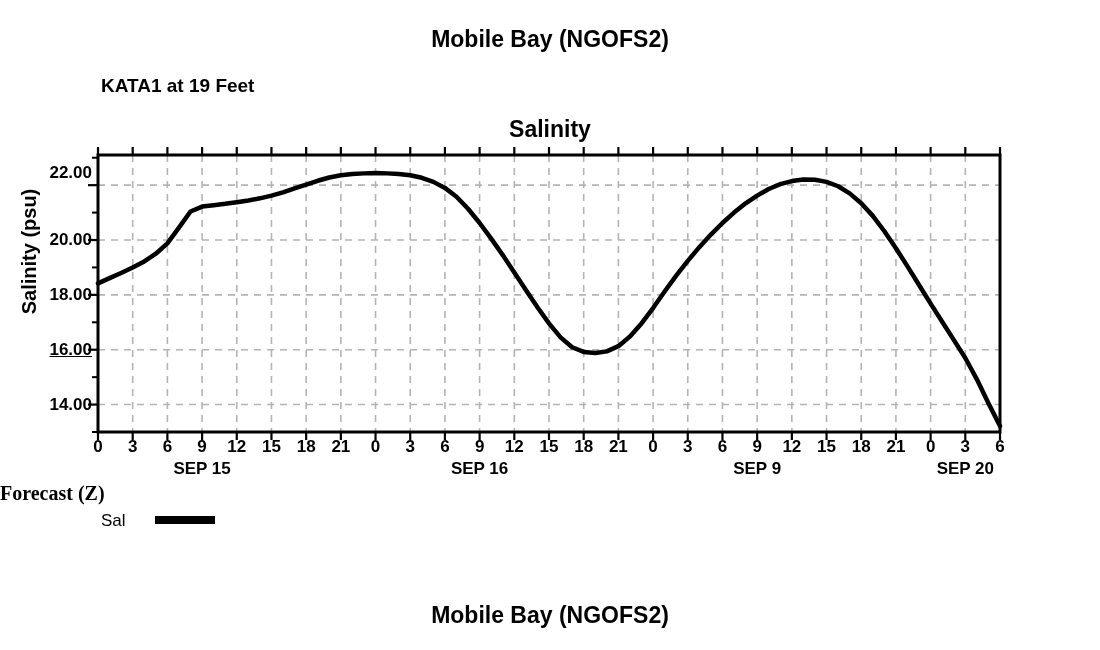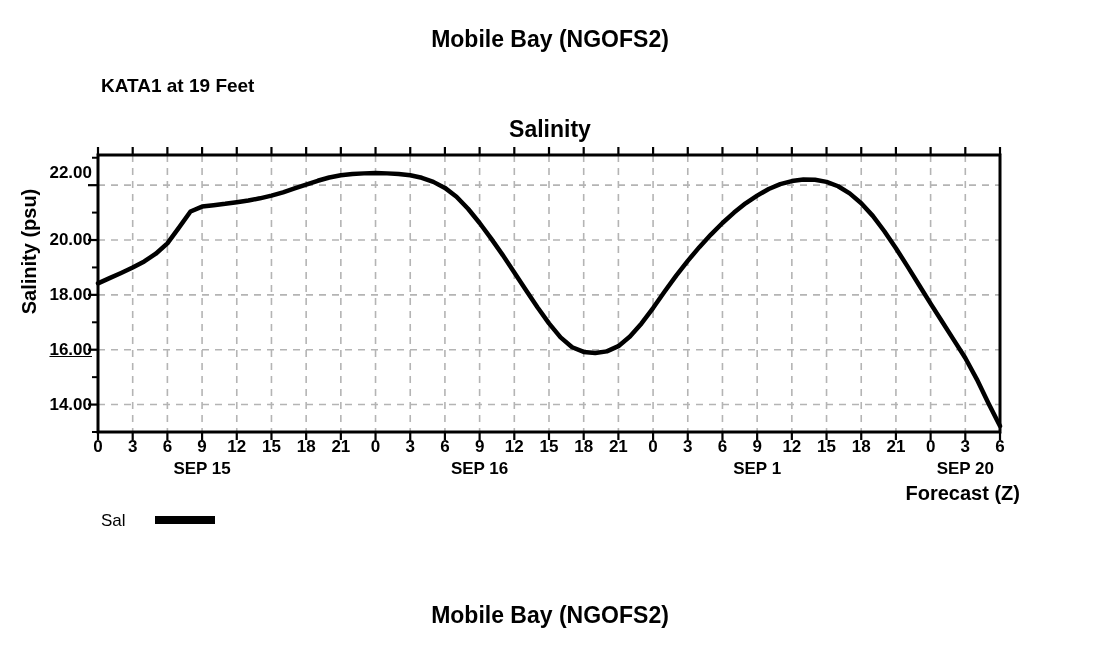--- a/index.html
+++ b/index.html
@@ -70,23 +70,24 @@
     width: 180px;
     text-align: center;
     font-size: 20px;
     font-weight: bold;
     transform: rotate(-90deg);
     transform-origin: center center;
   }
   #xlabel {
     left: 0; top: 482px;
     width: 1020px;
-    text-align: right;
+    text-align: left;
     font-size: 20px;
     font-weight: bold;
+    font-family: Liberation Serif, serif;
   }
 
   .ytick-label {
     position: absolute;
     right: 0;
     width: 90px;
     text-align: right;
     font-size: 17px;
     font-weight: bold;
     transform: translateY(-50%);
@@ -175,21 +176,21 @@
       <div class="xtick-label" style="left: 826.538px;">15</div>
       <div class="xtick-label" style="left: 861.231px;">18</div>
       <div class="xtick-label" style="left: 895.923px;">21</div>
       <div class="xtick-label" style="left: 930.615px;">0</div>
       <div class="xtick-label" style="left: 965.308px;">3</div>
       <div class="xtick-label" style="left: 1000px;">6</div>
     </div>
   <div id="day-layer">
       <div class="day-label" style="left: 202.077px;">SEP 15</div>
       <div class="day-label" style="left: 479.615px;">SEP 16</div>
-      <div class="day-label" style="left: 757.154px;">SEP 1</div>
+      <div class="day-label" style="left: 757.154px;">SEP 9</div>
       <div class="day-label" style="left: 965.308px;">SEP 20</div>
     </div>
 
   <svg id="plot" width="1100" height="650" style="position:absolute; left:0; top:0;">
       <g>
         <line x1="132.69230769230768" y1="155" x2="132.69230769230768" y2="432" stroke="#b4b4b4" stroke-width="1.6" stroke-dasharray="7,6"></line>
         <line x1="167.3846153846154" y1="155" x2="167.3846153846154" y2="432" stroke="#b4b4b4" stroke-width="1.6" stroke-dasharray="7,6"></line>
         <line x1="202.0769230769231" y1="155" x2="202.0769230769231" y2="432" stroke="#b4b4b4" stroke-width="1.6" stroke-dasharray="7,6"></line>
         <line x1="236.76923076923077" y1="155" x2="236.76923076923077" y2="432" stroke="#b4b4b4" stroke-width="1.6" stroke-dasharray="7,6"></line>
         <line x1="271.46153846153845" y1="155" x2="271.46153846153845" y2="432" stroke="#b4b4b4" stroke-width="1.6" stroke-dasharray="7,6"></line>

